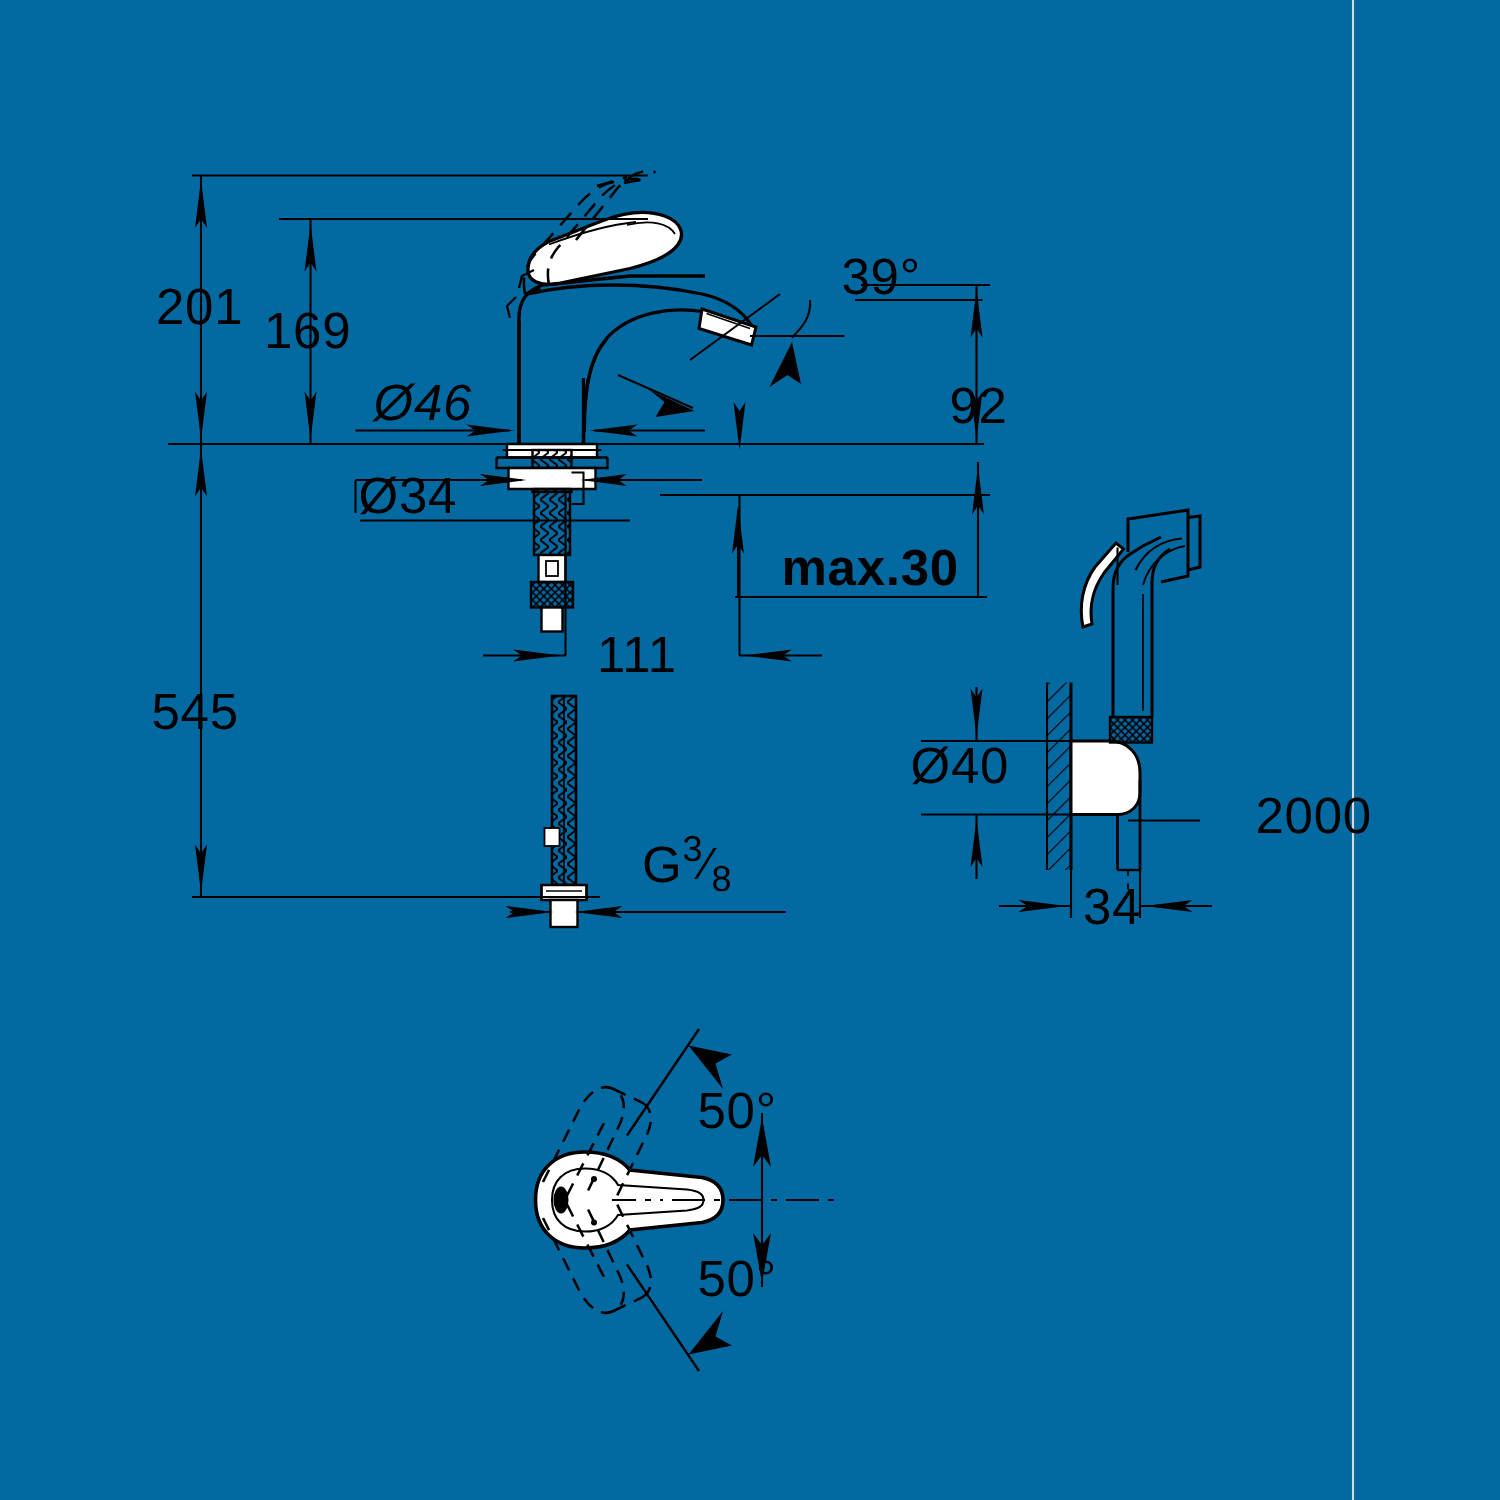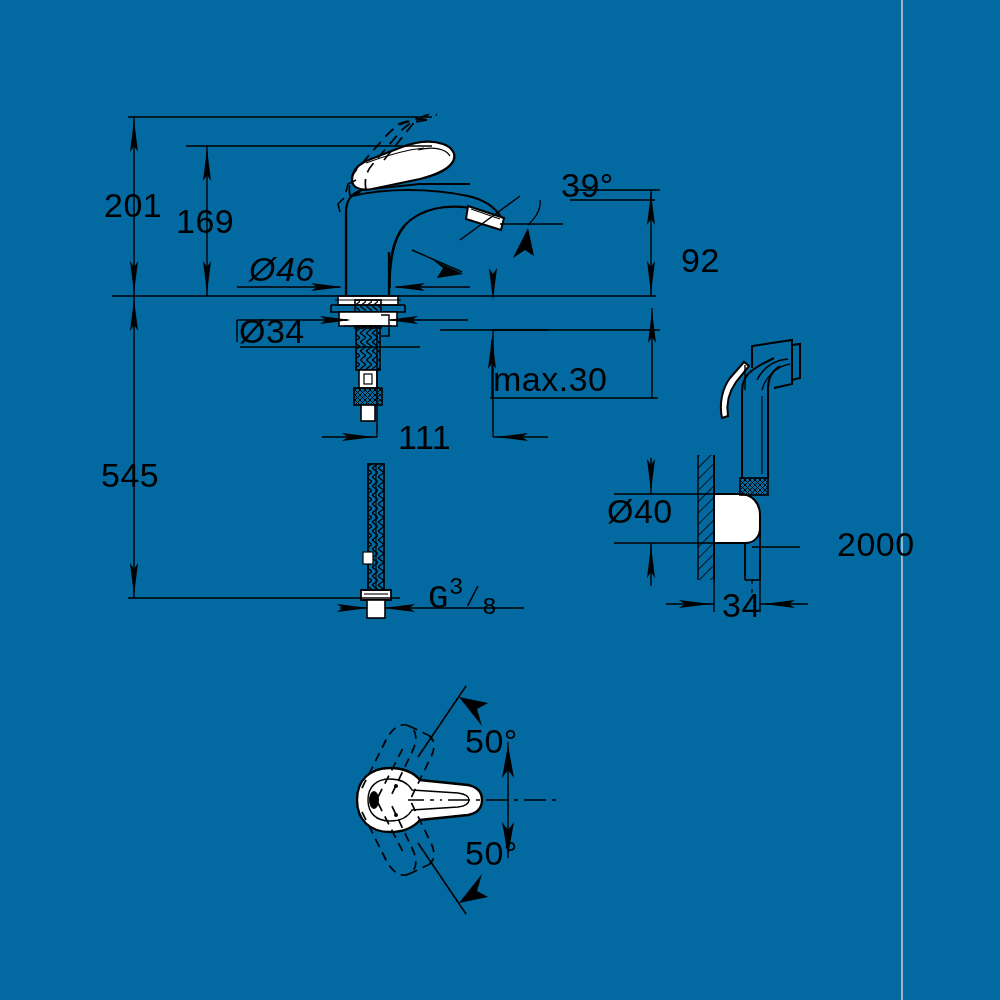--- a/index.html
+++ b/index.html
@@ -334,31 +334,31 @@
   <div class="dimtext" style="left:249px;top:252px;font-style:italic;">Ø46</div>
 
   <div class="dimtext" style="left:239px;top:314px;">Ø34</div>
 
   <div class="dimtext" style="left:398px;top:420px;">111</div>
 
   <div class="dimtext" style="left:101px;top:430px;margin-top:28px;">545</div>
 
   <div class="dimtext" style="left:561px;top:168px;">39°</div>
 
-  <div class="dimtext" style="left:633px;top:243px;margin-left:48px;">92</div>
-
-  <div class="dimtext" style="left:493px;top:362px;">max.30</div>
+  <div class="dimtext" style="left:633px;top:254px;">92</div>
+
+  <div class="dimtext" style="left:521px;top:362px;font-weight:bold;">max.30</div>
 
   <div class="dimtext" style="left:607px;top:494px;">Ø40</div>
 
   <div class="dimtext" style="left:806px;top:527px;margin-left:31px;">2000</div>
 
   <div class="dimtext" style="left:722px;top:588px;">34</div>
 
   <div class="dimtext" style="left:465px;top:724px;">50°</div>
 
   <div class="dimtext" style="left:465px;top:836px;">50°</div>
 
-  <div class="dimtext" style="left:428px;top:582px;font-family:Liberation Mono, monospace;">
+  <div class="dimtext" style="left:428px;top:560px;">
     <span>G</span><span class="frac"><sup>3</sup><span class="slash">⁄</span><sub>8</sub></span>
   </div>
 
 </div>
 
 </body></html>

